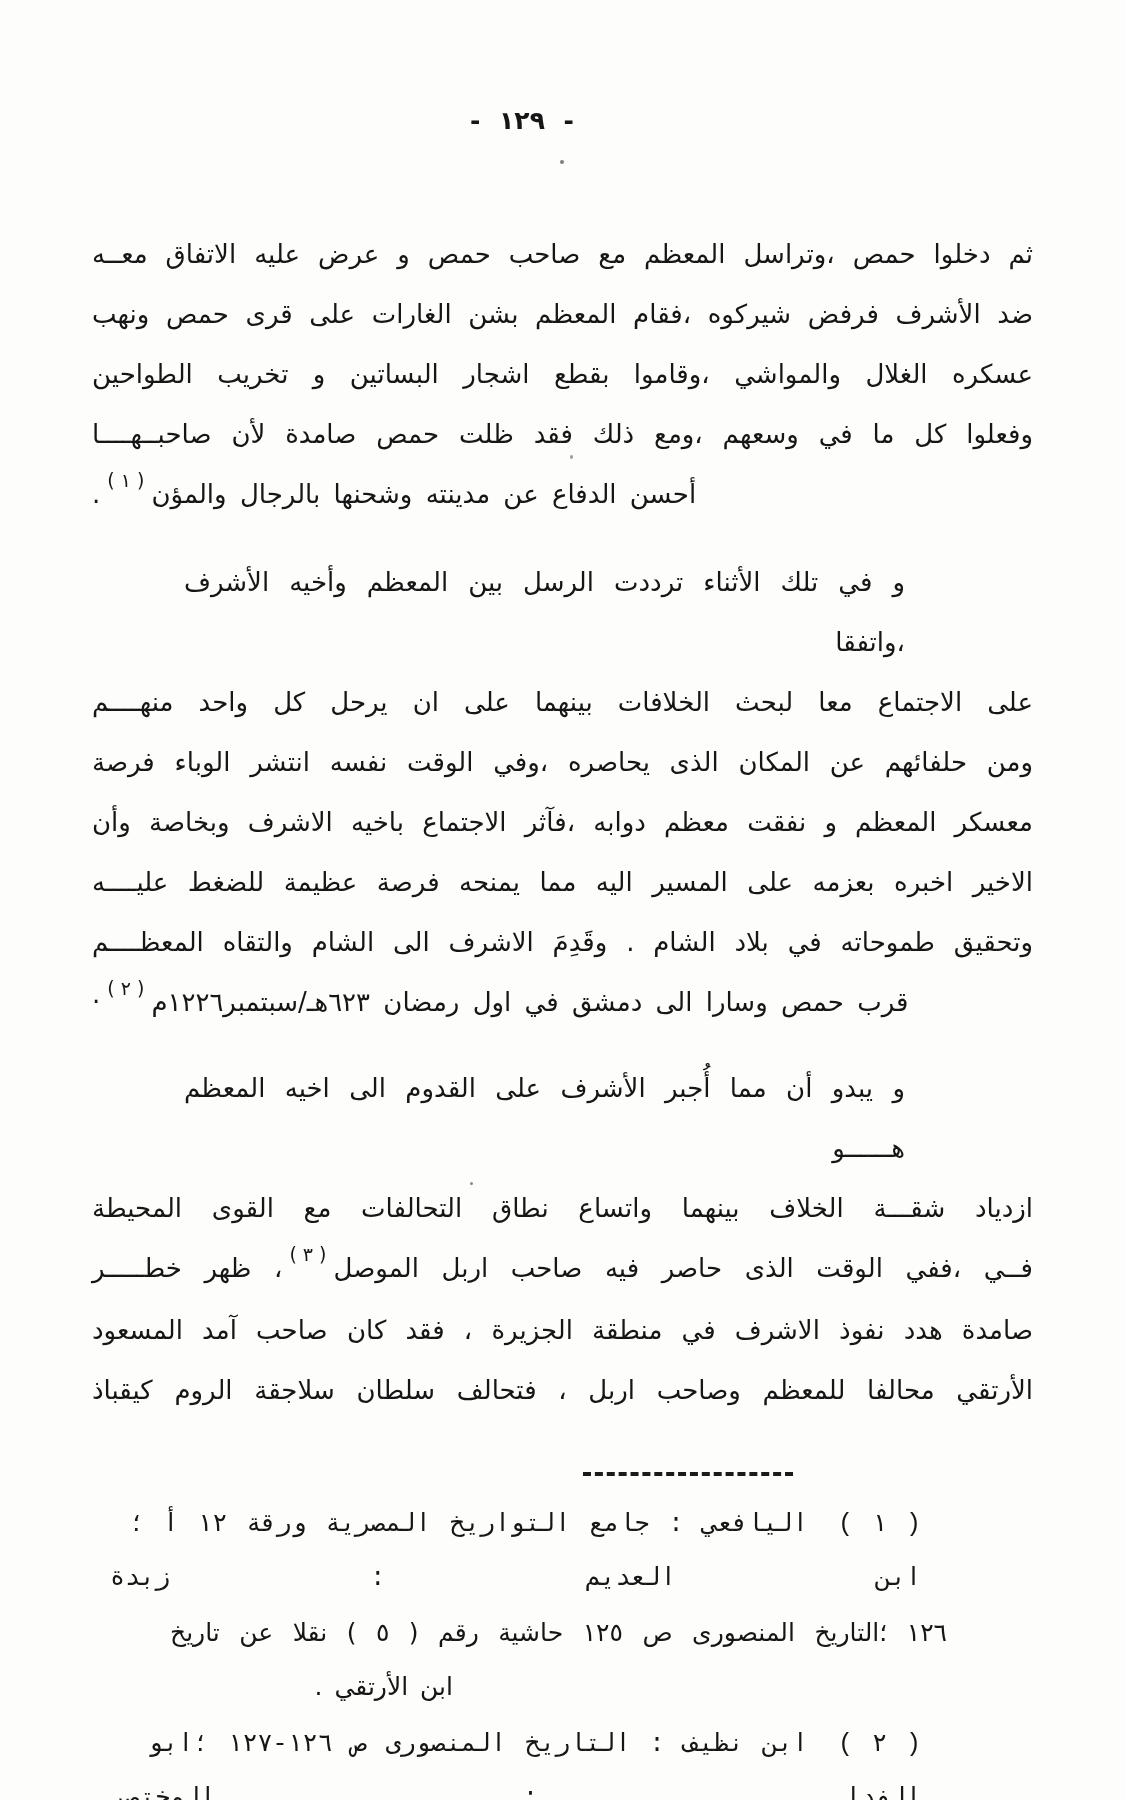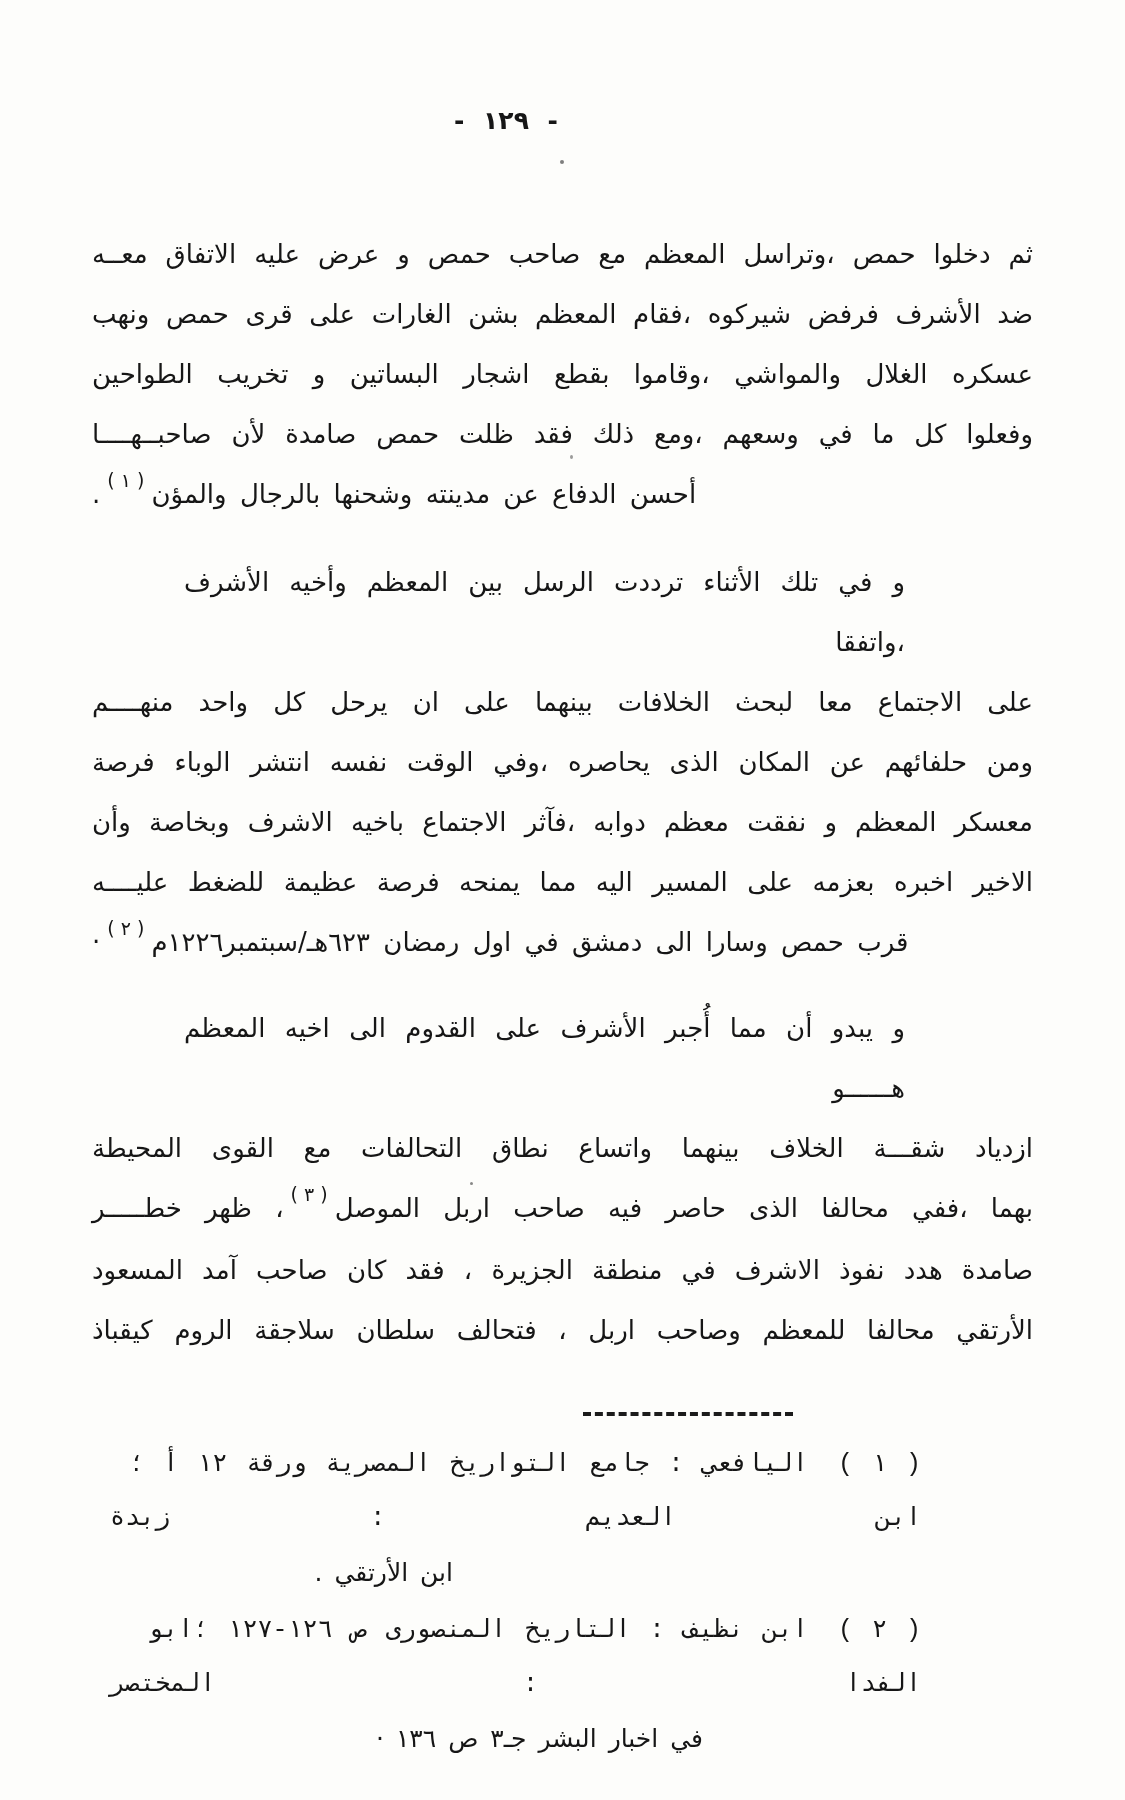--- a/index.html
+++ b/index.html
@@ -11,21 +11,21 @@
   .page{
     position:relative;
     width:1125px;height:1800px;
     background:#fdfdfb;
     color:#161616;
     direction:rtl;
     overflow:hidden;
   }
   .page-number{
     position:absolute;
-    top:106px;left:0;width:1012px;
+    top:106px;left:16px;width:1012px;
     text-align:center;
     font-size:25px;
     font-weight:bold;
     word-spacing:10px;
     letter-spacing:2px;
   }
   .content{
     position:absolute;
     top:224px;right:92px;left:92px;
   }
@@ -90,37 +90,39 @@
       <div class="line j">وفعلوا كل ما في وسعهم ،ومع ذلك فقد ظلت حمص صامدة لأن صاحبــهــــا</div>
       <div class="line"><span>أحسن الدفاع عن مدينته وشحنها بالرجال والمؤن</span><span class="fnref">( ١ )</span><span>.</span></div>
     </div>
 
     <div class="para p2">
       <div class="line j ind">و في تلك الأثناء ترددت الرسل بين المعظم وأخيه الأشرف ،واتفقا</div>
       <div class="line j">على الاجتماع معا لبحث الخلافات بينهما على ان يرحل كل واحد منهــــم</div>
       <div class="line j">ومن حلفائهم عن المكان الذى يحاصره ،وفي الوقت نفسه انتشر الوباء فرصة</div>
       <div class="line j">معسكر المعظم و نفقت معظم دوابه ،فآثر الاجتماع باخيه الاشرف وبخاصة وأن</div>
       <div class="line j">الاخير اخبره بعزمه على المسير اليه مما يمنحه فرصة عظيمة للضغط عليــــه</div>
+      <div class="line j">وتحقيق طموحاته في بلاد الشام . وقَدِمَ الاشرف الى الشام والتقاه المعظــــم</div>
       <div class="line"><span>قرب حمص وسارا الى دمشق في اول رمضان ٦٢٣هـ/سبتمبر١٢٢٦م</span><span class="fnref">( ٢ )</span><span>·</span></div>
     </div>
 
     <div class="para p3">
       <div class="line j ind">و يبدو أن مما أُجبر الأشرف على القدوم الى اخيه المعظم هــــــو</div>
       <div class="line j">ازدياد شقـــة الخلاف بينهما واتساع نطاق التحالفات مع القوى المحيطة</div>
-      <div class="line j"><span>بهما ،ففي محالفا الذى حاصر فيه صاحب اربل الموصل</span><span class="fnref">( ٣ )</span><span>، ظهر خطـــــر</span></div>
+      <div class="line j"><span>فــي ،ففي الوقت الذى حاصر فيه صاحب اربل الموصل</span><span class="fnref">( ٣ )</span><span>، ظهر خطـــــر</span></div>
       <div class="line j">صامدة هدد نفوذ الاشرف في منطقة الجزيرة ، فقد كان صاحب آمد المسعود</div>
       <div class="line j">الأرتقي محالفا للمعظم وصاحب اربل ، فتحالف سلطان سلاجقة الروم كيقباذ</div>
     </div>
 
     <div class="sep"></div>
 
     <div class="fns">
 
       <div class="fn">
         <div class="fn-line fn-first j"><span class="fn-marker">( ١ )</span><span>اليافعي : جامع التواريخ المصرية ورقة ١٢ أ ؛ ابن العديم : زبدة</span></div>
+        <div class="fn-line j f1l3">١٢٦ ؛التاريخ المنصورى ص ١٢٥ حاشية رقم ( ٥ ) نقلا عن تاريخ</div>
         <div class="fn-line f1l4">ابن الأرتقي .</div>
       </div>
 
       <div class="fn">
         <div class="fn-line fn-first j"><span class="fn-marker">( ٢ )</span><span>ابن نظيف : التاريخ المنصورى ص ١٢٦-١٢٧ ؛ابو الفدا : المختصر</span></div>
         <div class="fn-line f2l2">في اخبار البشر جـ٣ ص ١٣٦ ·</div>
       </div>
 
     </div>
   </div>

